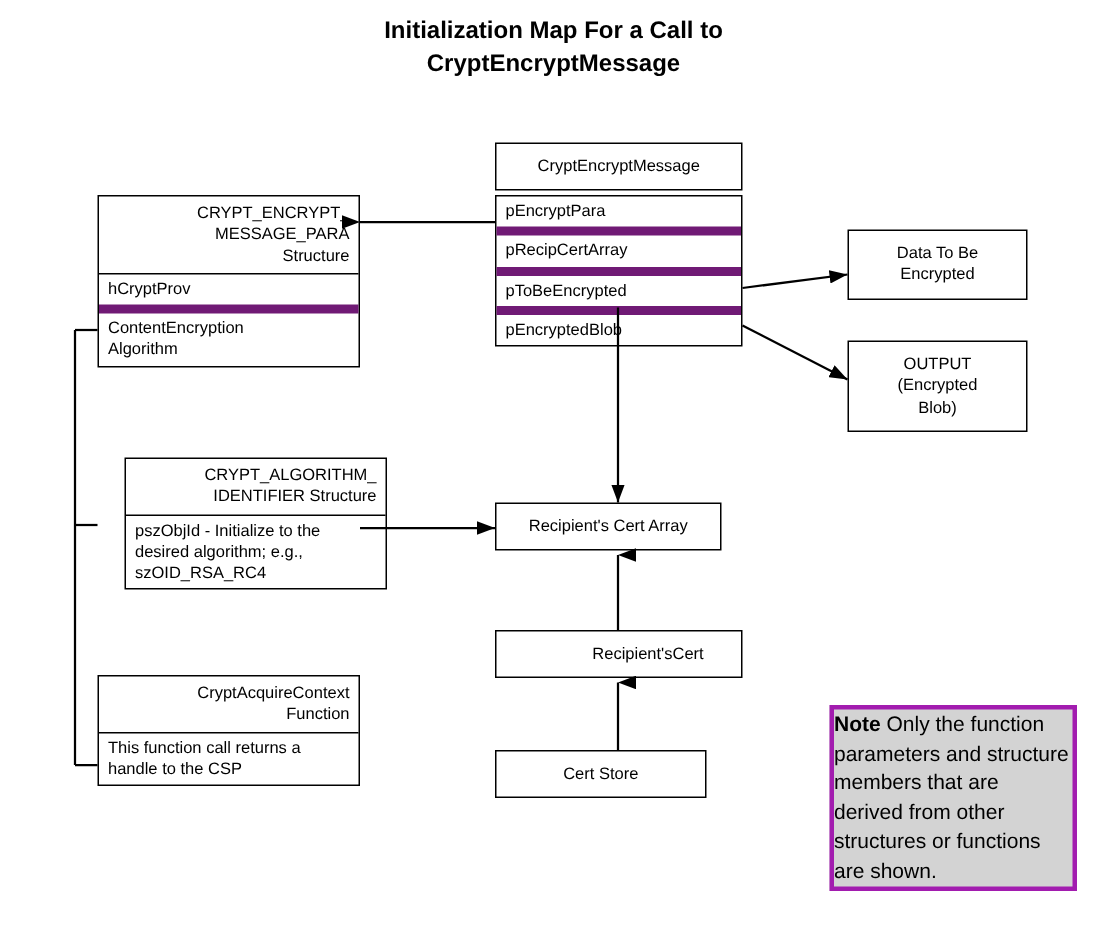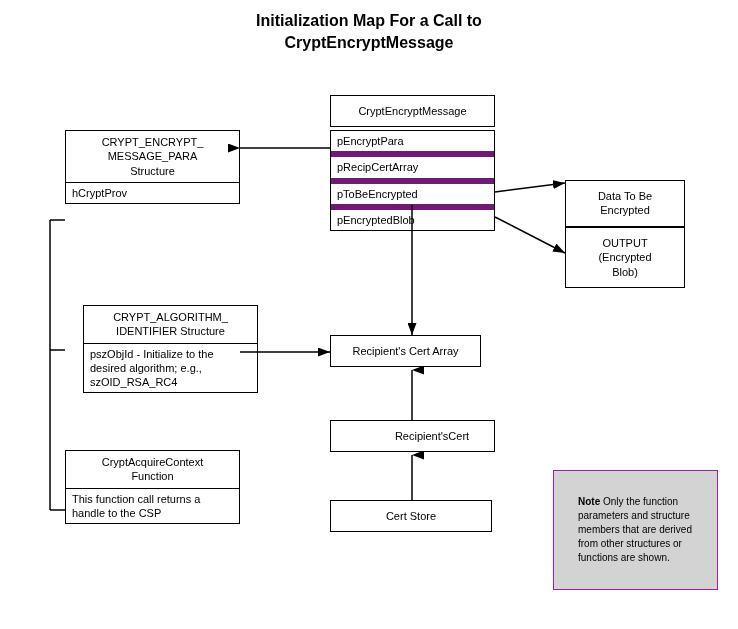--- a/index.html
+++ b/index.html
@@ -28,21 +28,21 @@
     .box {
       position: absolute;
       border: 1px solid #000;
       background: #fff;
       text-align: center;
     }
     .box-header {
       border-bottom: 1px solid #000;
       padding: 4px 6px;
       font-weight: normal;
-      text-align: center;
+      text-align: right;
       line-height: 1.3;
     }
     .box-row {
       border-bottom: 6px solid #701a75;
       padding: 3px 6px;
       text-align: left;
       line-height: 1.3;
     }
     .box-row:last-child {
       border-bottom: none;
@@ -50,24 +50,24 @@
     .box-simple {
       position: absolute;
       border: 1px solid #000;
       background: #fff;
       text-align: center;
       padding: 8px 6px;
       line-height: 1.3;
     }
     .note-box {
       position: absolute;
-      border: 1px solid #a21caf;
+      border: 3px solid #a21caf;
       background: #d3d3d3;
-      padding: 24px;
-      font-size: 10px;
+      padding: 0;
+      font-size: 14px;
       line-height: 1.4;
     }
     .note-bold {
       font-weight: bold;
     }
     svg.arrows {
       position: absolute;
       top: 0;
       left: 0;
       width: 738px;
@@ -87,30 +87,31 @@
 
   <div class="box-simple" style="top:95px; left:330px; width:165px;">
     <span>CryptEncryptMessage</span>
   </div>
 
   <div class="box" style="top:130px; left:65px; width:175px;">
     <div class="box-header">
       CRYPT_ENCRYPT_<br>MESSAGE_PARA<br>Structure
     </div>
     <div class="box-row">hCryptProv</div>
+    <div class="box-row">ContentEncryption<br>Algorithm</div>
   </div>
 
   <div class="box" style="top:130px; left:330px; width:165px;">
     <div class="box-row">pEncryptPara</div>
     <div class="box-row">pRecipCertArray</div>
     <div class="box-row">pToBeEncrypted</div>
     <div class="box-row">pEncryptedBlob</div>
   </div>
 
-  <div class="box-simple" style="top:153px; left:565px; width:120px;margin-top:27px;">
+  <div class="box-simple" style="top:153px; left:565px; width:120px;">
     Data To Be<br>Encrypted
   </div>
 
   <div class="box-simple" style="top:227px; left:565px; width:120px;">
     OUTPUT<br>(Encrypted<br>Blob)
   </div>
 
   <div class="box" style="top:305px; left:83px; width:175px;">
     <div class="box-header">
       CRYPT_ALGORITHM_<br>IDENTIFIER Structure
@@ -130,21 +131,21 @@
   </div>
 
   <div class="box-simple" style="top:335px; left:330px; width:151px;">
     Recipient's Cert Array
   </div>
 
   <div class="box-simple" style="top:420px; left:330px; width:165px;padding-left:45px;">
     Recipient'sCert
   </div>
 
-  <div class="box-simple" style="top:500px; left:330px; width:162px;">
+  <div class="box-simple" style="top:500px; left:330px; width:141px;">
     Cert Store
   </div>
 
   <div class="note-box" style="top:470px; left:553px; width:165px;">
     <span class="note-bold">Note</span>
     <span>  Only the function parameters and structure members that are derived from other structures or functions are shown.</span>
   </div>
 
   <svg class="arrows">
     <defs>

